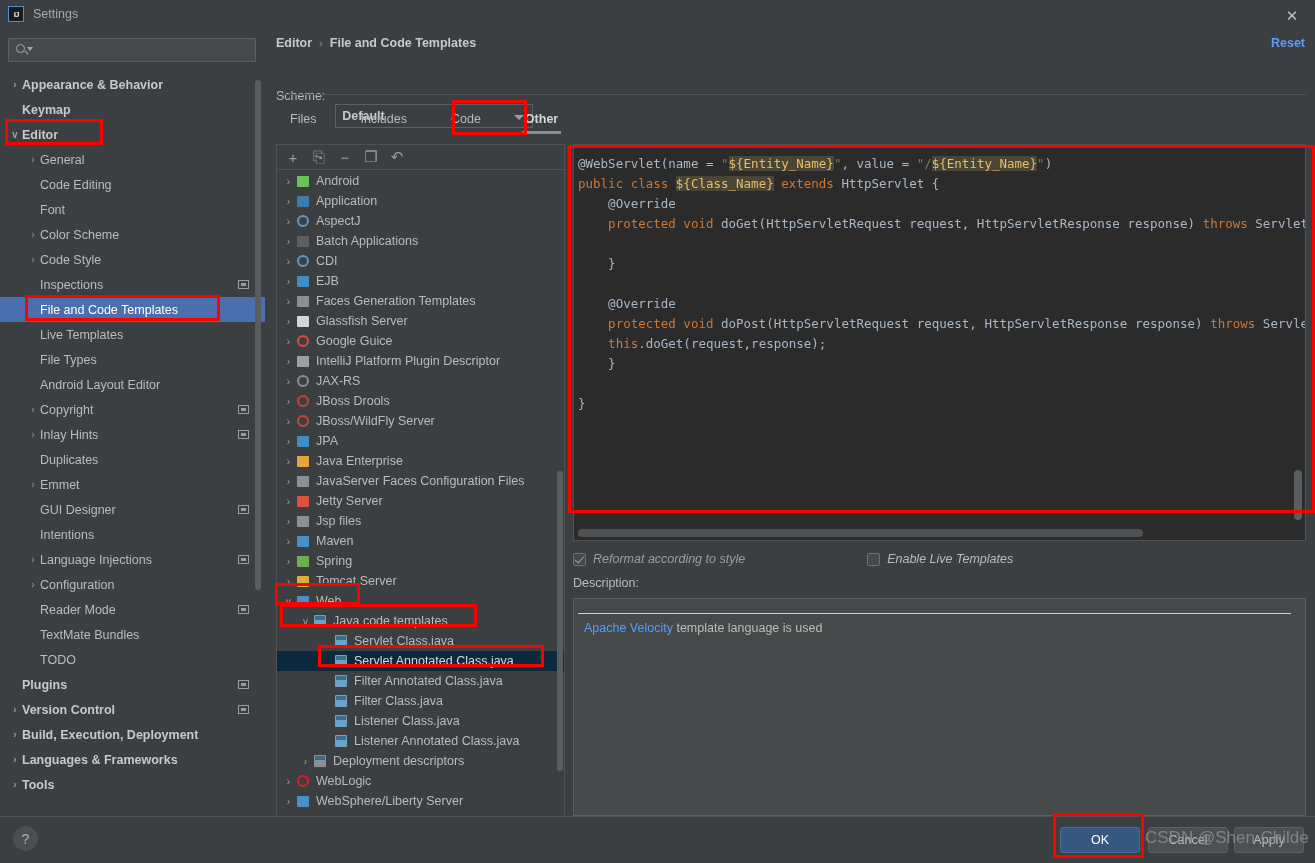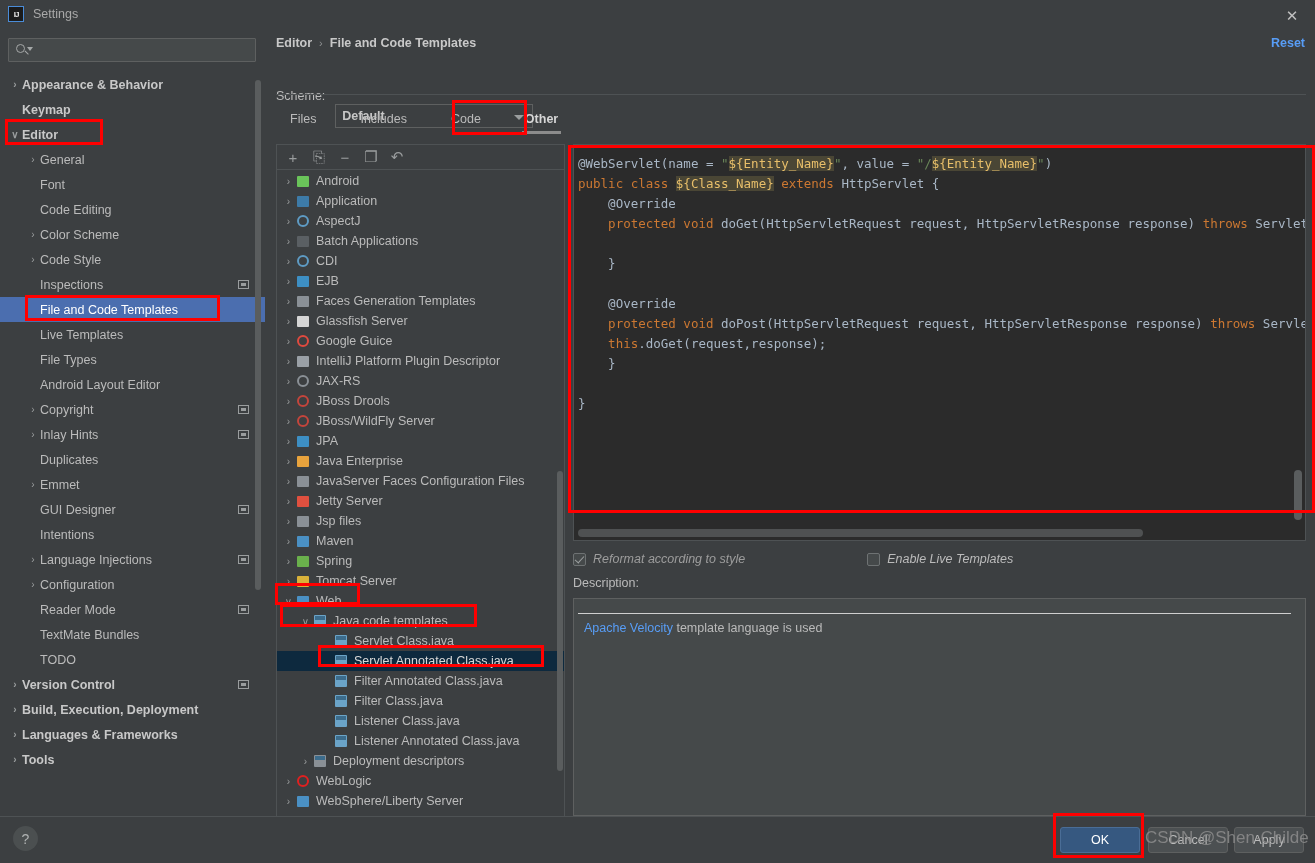--- a/index.html
+++ b/index.html
@@ -398,25 +398,25 @@
         <div class="nav-item lvl0 bold">
           <span class="nav-arrow">∨</span>
           <span class="nav-label">Editor</span>
         </div>
         <div class="nav-item lvl1">
           <span class="nav-arrow">›</span>
           <span class="nav-label">General</span>
         </div>
         <div class="nav-item lvl1">
           <span class="nav-arrow blank">›</span>
+          <span class="nav-label">Code Editing</span>
+        </div>
+        <div class="nav-item lvl1">
+          <span class="nav-arrow blank">›</span>
           <span class="nav-label">Font</span>
-        </div>
-        <div class="nav-item lvl1">
-          <span class="nav-arrow blank">›</span>
-          <span class="nav-label">Code Editing</span>
         </div>
         <div class="nav-item lvl1">
           <span class="nav-arrow">›</span>
           <span class="nav-label">Color Scheme</span>
         </div>
         <div class="nav-item lvl1">
           <span class="nav-arrow">›</span>
           <span class="nav-label">Code Style</span>
         </div>
         <div class="nav-item lvl1">
@@ -481,20 +481,25 @@
           <span class="nav-label">Reader Mode</span>
           <span class="nav-badge"></span>
         </div>
         <div class="nav-item lvl1">
           <span class="nav-arrow blank">›</span>
           <span class="nav-label">TextMate Bundles</span>
         </div>
         <div class="nav-item lvl1">
           <span class="nav-arrow blank">›</span>
           <span class="nav-label">TODO</span>
+        </div>
+        <div class="nav-item lvl0 bold">
+          <span class="nav-arrow blank">›</span>
+          <span class="nav-label">Plugins</span>
+          <span class="nav-badge"></span>
         </div>
         <div class="nav-item lvl0 bold">
           <span class="nav-arrow">›</span>
           <span class="nav-label">Version Control</span>
           <span class="nav-badge"></span>
         </div>
         <div class="nav-item lvl0 bold">
           <span class="nav-arrow">›</span>
           <span class="nav-label">Build, Execution, Deployment</span>
         </div>

